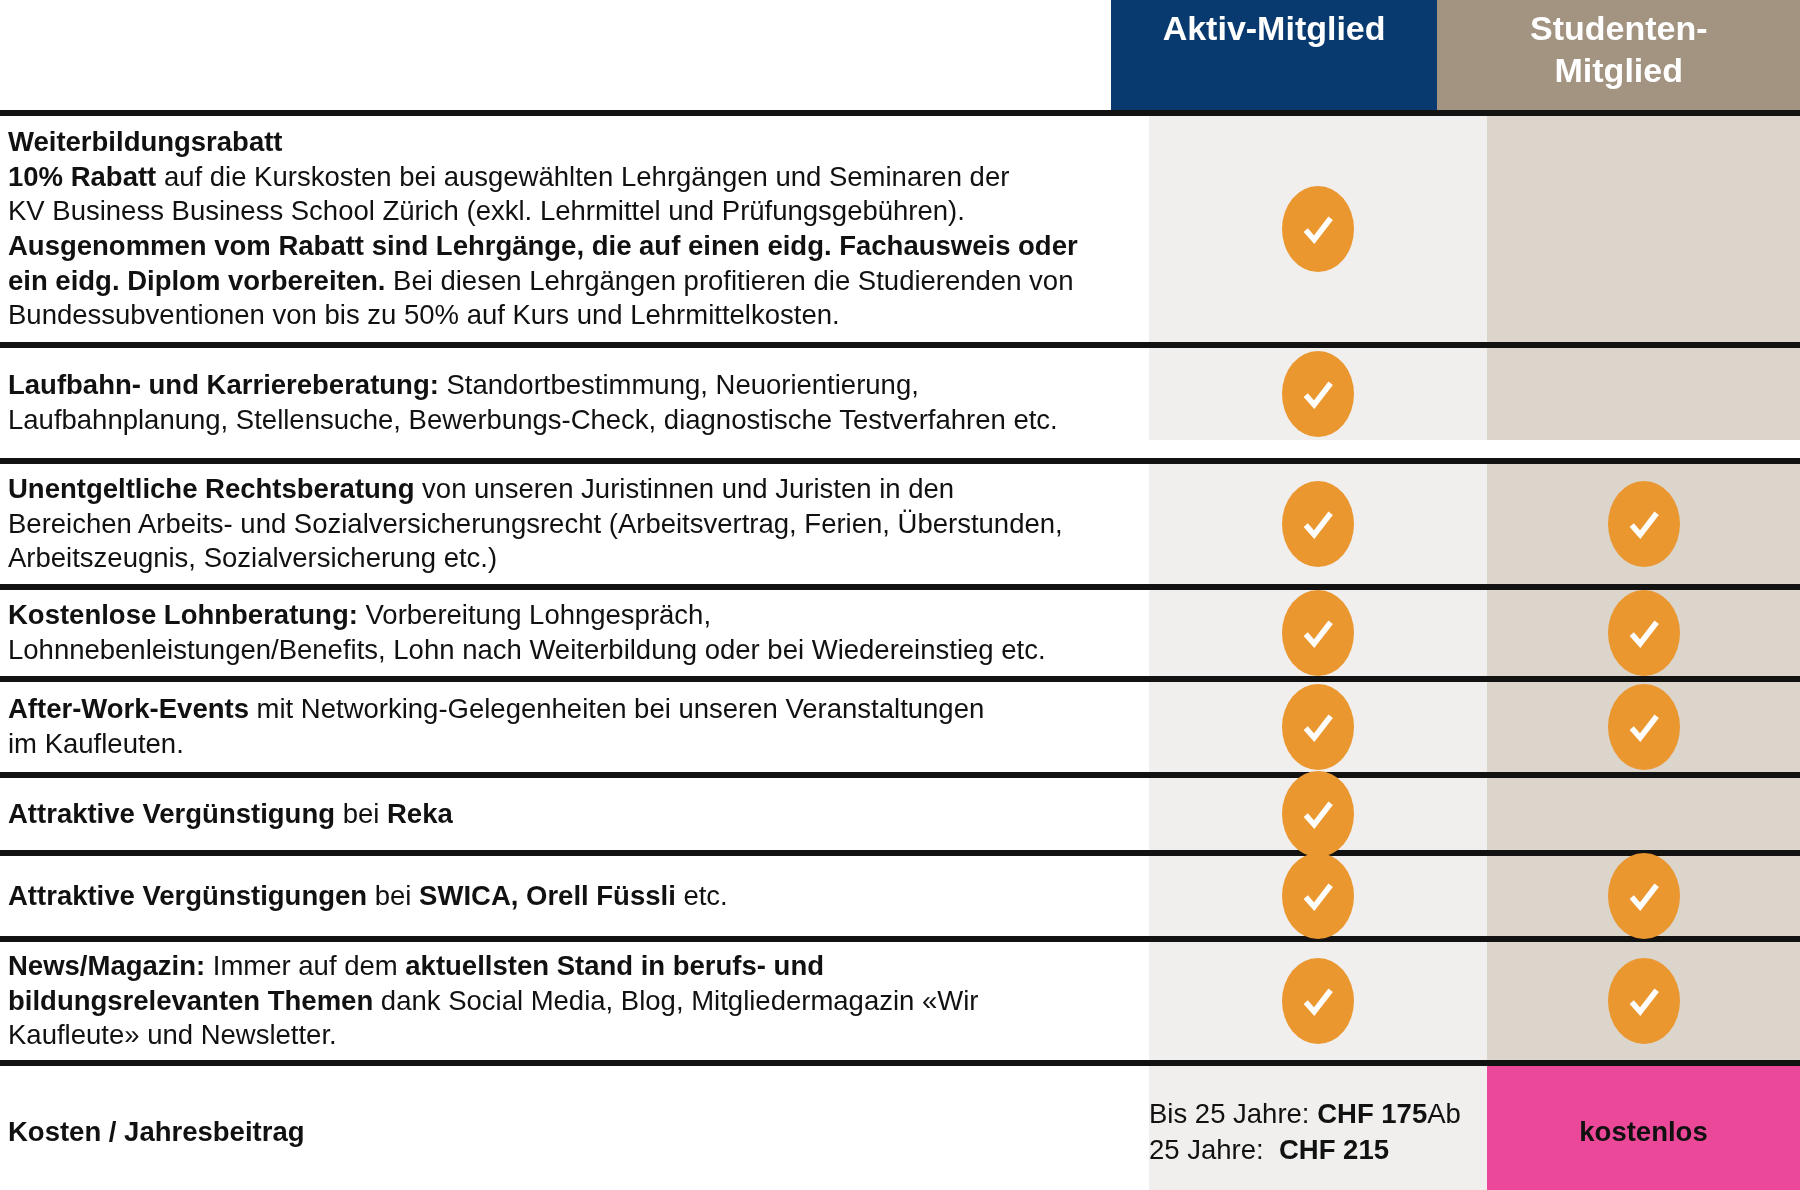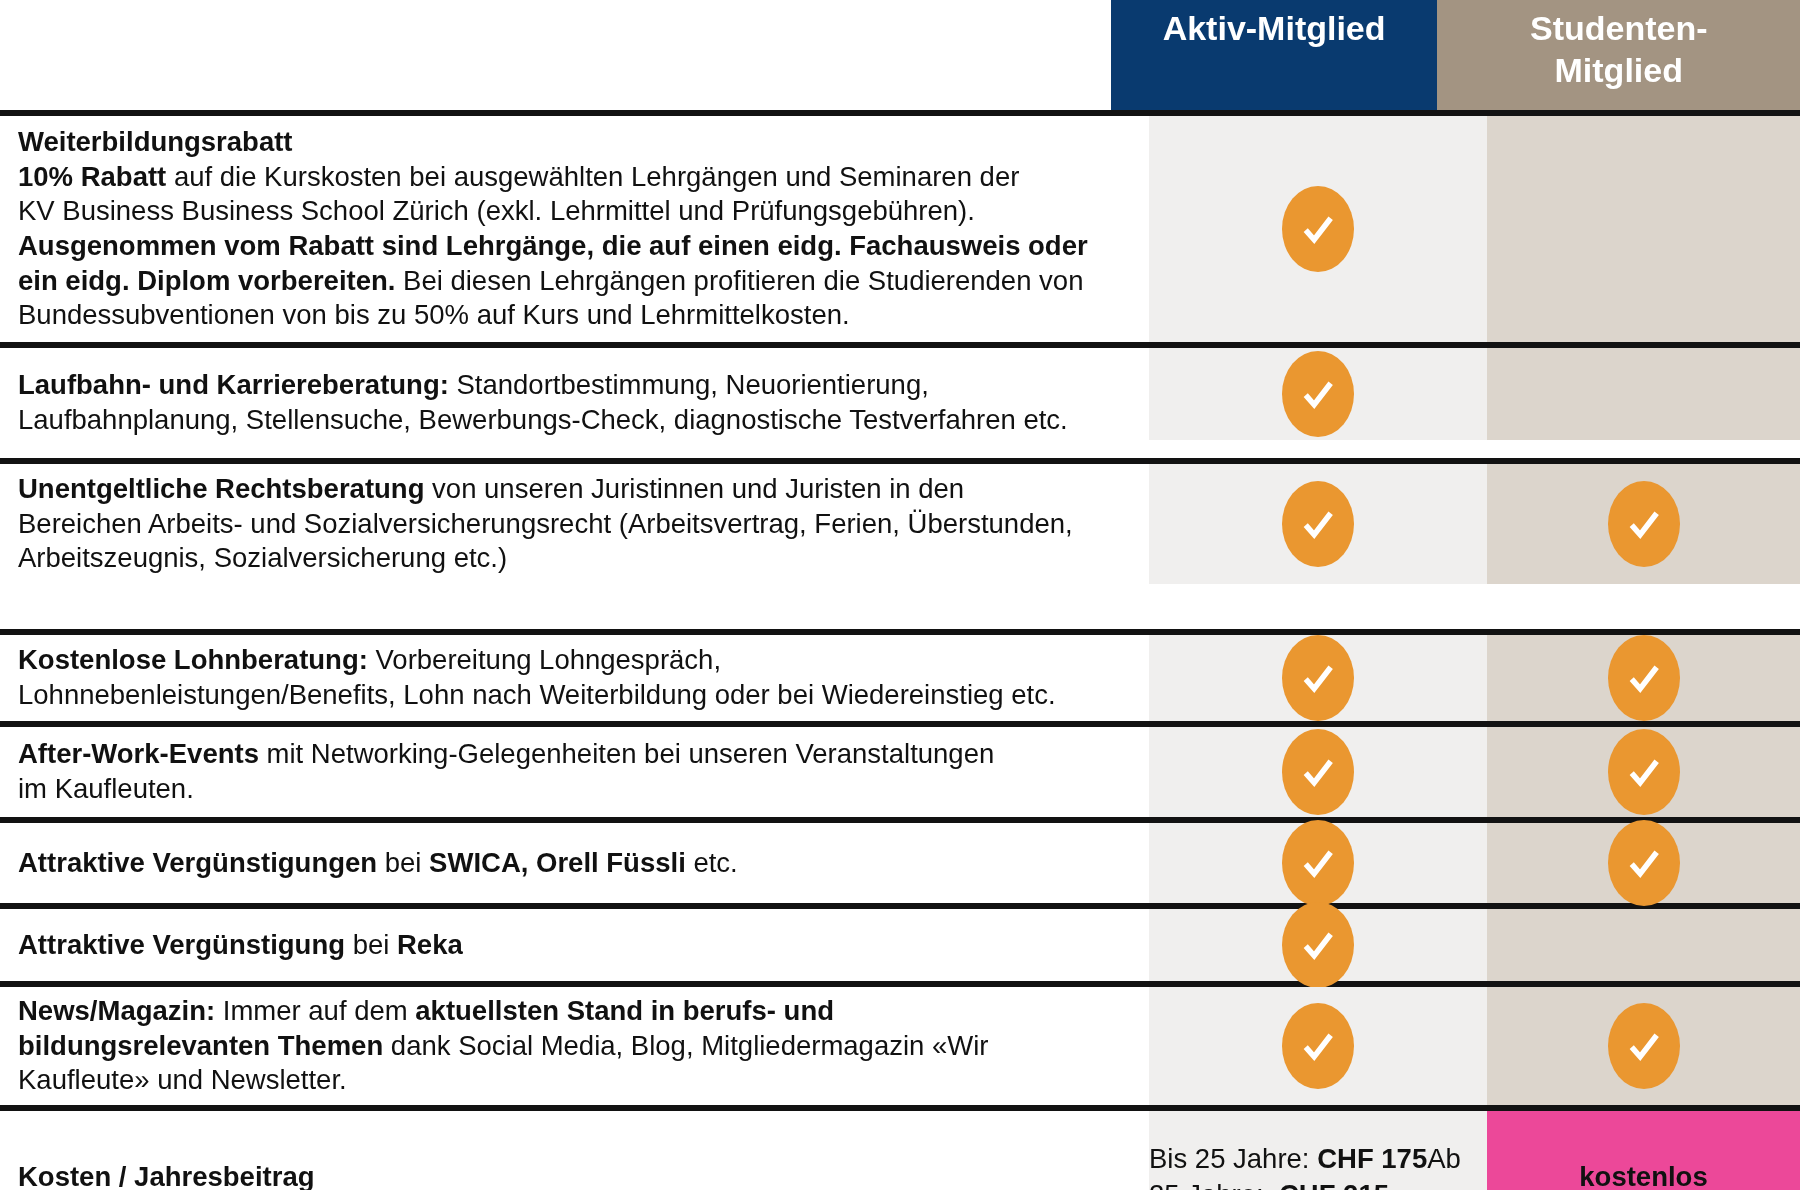--- a/index.html
+++ b/index.html
@@ -18,21 +18,21 @@
     display:flex;justify-content:center;align-items:flex-start;
     padding-top:7px;
     color:#ffffff;font-weight:bold;font-size:34px;line-height:42px;
     text-align:center;white-space:pre-line;
   }
   .hcell.aktiv{width:338px;}
   .hcell.student{width:375px;}
   .row{display:flex;border-top:6px solid #121212;}
   .cell-left{
     width:1149px;box-sizing:border-box;
-    padding:0 14px 0 18px;
+    padding:0 14px 0 8px;
     display:flex;flex-direction:column;justify-content:center;
     font-size:27.5px;line-height:34.6px;
     white-space:pre-wrap;
   }
   .cell-left .ln{display:block;}
   .b{font-weight:bold;}
   .cell-a,.cell-s{
     box-sizing:border-box;
     display:flex;align-items:center;justify-content:center;
     flex-direction:column;
@@ -94,21 +94,21 @@
           </div>
         </div>
         <div class="cell-s" style="background: rgb(220, 213, 204); height: 120px;">
           <div class="check" style="background: rgb(234, 151, 48);">
             <svg width="46" height="46" viewBox="0 0 24 24">
               <path d="M5.6 12.6 L10 17.6 L18.6 6.4" fill="none" stroke="#ffffff" stroke-width="2.9"></path>
             </svg>
           </div>
         </div>
       </div>
-      <div class="row" style="border-top-color: rgb(18, 18, 18); margin-top: 45px;">
+      <div class="row" style="border-top-color: rgb(18, 18, 18);">
         <div class="cell-left" style="height: 86px;"><div><span class="ln"><span class="b">Kostenlose Lohnberatung:</span><span> Vorbereitung Lohngespräch,</span></span><span class="ln"><span>Lohnnebenleistungen/Benefits, Lohn nach Weiterbildung oder bei Wiedereinstieg etc.</span></span></div></div>
         <div class="cell-a" style="background: rgb(240, 239, 238); height: 86px;">
           <div class="check" style="background: rgb(234, 151, 48);">
             <svg width="46" height="46" viewBox="0 0 24 24">
               <path d="M5.6 12.6 L10 17.6 L18.6 6.4" fill="none" stroke="#ffffff" stroke-width="2.9"></path>
             </svg>
           </div>
         </div>
         <div class="cell-s" style="background: rgb(220, 213, 204); height: 86px;">
           <div class="check" style="background: rgb(234, 151, 48);">
@@ -129,46 +129,46 @@
         </div>
         <div class="cell-s" style="background: rgb(220, 213, 204); height: 90px;">
           <div class="check" style="background: rgb(234, 151, 48);">
             <svg width="46" height="46" viewBox="0 0 24 24">
               <path d="M5.6 12.6 L10 17.6 L18.6 6.4" fill="none" stroke="#ffffff" stroke-width="2.9"></path>
             </svg>
           </div>
         </div>
       </div>
       <div class="row" style="border-top-color: rgb(18, 18, 18);">
+        <div class="cell-left" style="height: 72px;"><div><span class="ln"><span class="b">Attraktive Vergünstigung</span><span> bei </span><span class="b">Reka</span></span></div></div>
+        <div class="cell-a" style="background: rgb(240, 239, 238); height: 72px;">
+          <div class="check" style="background: rgb(234, 151, 48);">
+            <svg width="46" height="46" viewBox="0 0 24 24">
+              <path d="M5.6 12.6 L10 17.6 L18.6 6.4" fill="none" stroke="#ffffff" stroke-width="2.9"></path>
+            </svg>
+          </div>
+        </div>
+        <div class="cell-s" style="background: rgb(220, 213, 204); height: 72px;"></div>
+      </div>
+      <div class="row" style="border-top-color: rgb(18, 18, 18);">
         <div class="cell-left" style="height: 80px;"><div><span class="ln"><span class="b">Attraktive Vergünstigungen</span><span> bei </span><span class="b">SWICA, Orell Füssli</span><span> etc.</span></span></div></div>
         <div class="cell-a" style="background: rgb(240, 239, 238); height: 80px;">
           <div class="check" style="background: rgb(234, 151, 48);">
             <svg width="46" height="46" viewBox="0 0 24 24">
               <path d="M5.6 12.6 L10 17.6 L18.6 6.4" fill="none" stroke="#ffffff" stroke-width="2.9"></path>
             </svg>
           </div>
         </div>
         <div class="cell-s" style="background: rgb(220, 213, 204); height: 80px;">
           <div class="check" style="background: rgb(234, 151, 48);">
             <svg width="46" height="46" viewBox="0 0 24 24">
               <path d="M5.6 12.6 L10 17.6 L18.6 6.4" fill="none" stroke="#ffffff" stroke-width="2.9"></path>
             </svg>
           </div>
         </div>
-      </div>
-      <div class="row" style="border-top-color: rgb(18, 18, 18);">
-        <div class="cell-left" style="height: 72px;"><div><span class="ln"><span class="b">Attraktive Vergünstigung</span><span> bei </span><span class="b">Reka</span></span></div></div>
-        <div class="cell-a" style="background: rgb(240, 239, 238); height: 72px;">
-          <div class="check" style="background: rgb(234, 151, 48);">
-            <svg width="46" height="46" viewBox="0 0 24 24">
-              <path d="M5.6 12.6 L10 17.6 L18.6 6.4" fill="none" stroke="#ffffff" stroke-width="2.9"></path>
-            </svg>
-          </div>
-        </div>
-        <div class="cell-s" style="background: rgb(220, 213, 204); height: 72px;"></div>
       </div>
       <div class="row" style="border-top-color: rgb(18, 18, 18);">
         <div class="cell-left" style="height: 118px;"><div><span class="ln"><span class="b">News/Magazin:</span><span> Immer auf dem </span><span class="b">aktuellsten Stand in berufs- und</span></span><span class="ln"><span class="b">bildungsrelevanten Themen</span><span> dank Social Media, Blog, Mitgliedermagazin «Wir</span></span><span class="ln"><span>Kaufleute» und Newsletter.</span></span></div></div>
         <div class="cell-a" style="background: rgb(240, 239, 238); height: 118px;">
           <div class="check" style="background: rgb(234, 151, 48);">
             <svg width="46" height="46" viewBox="0 0 24 24">
               <path d="M5.6 12.6 L10 17.6 L18.6 6.4" fill="none" stroke="#ffffff" stroke-width="2.9"></path>
             </svg>
           </div>
         </div>

